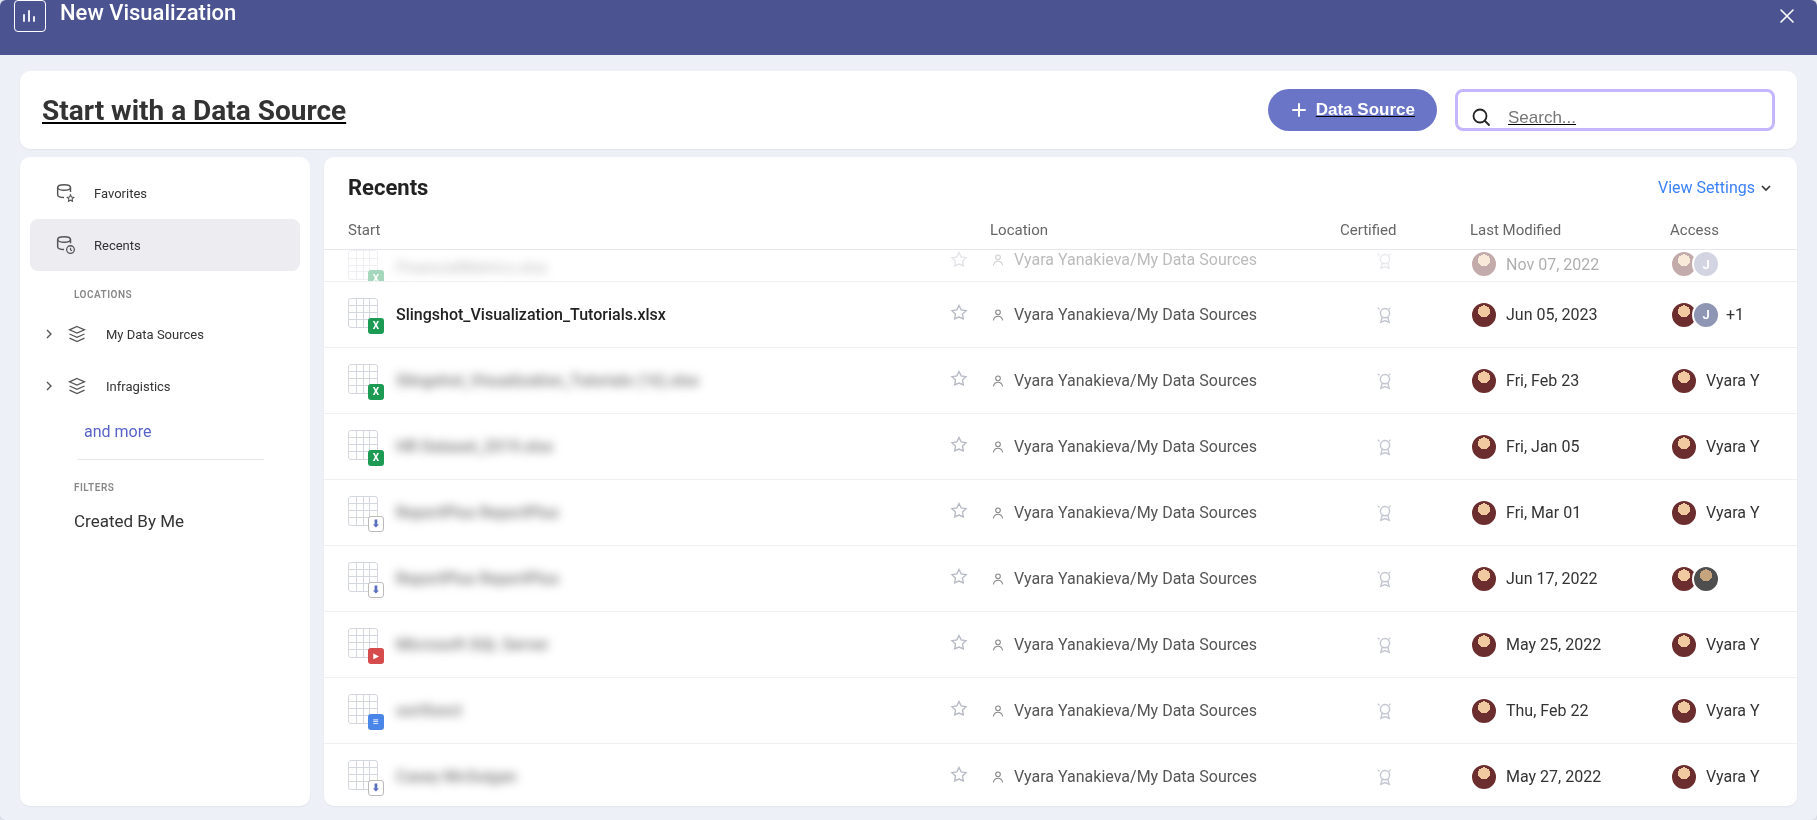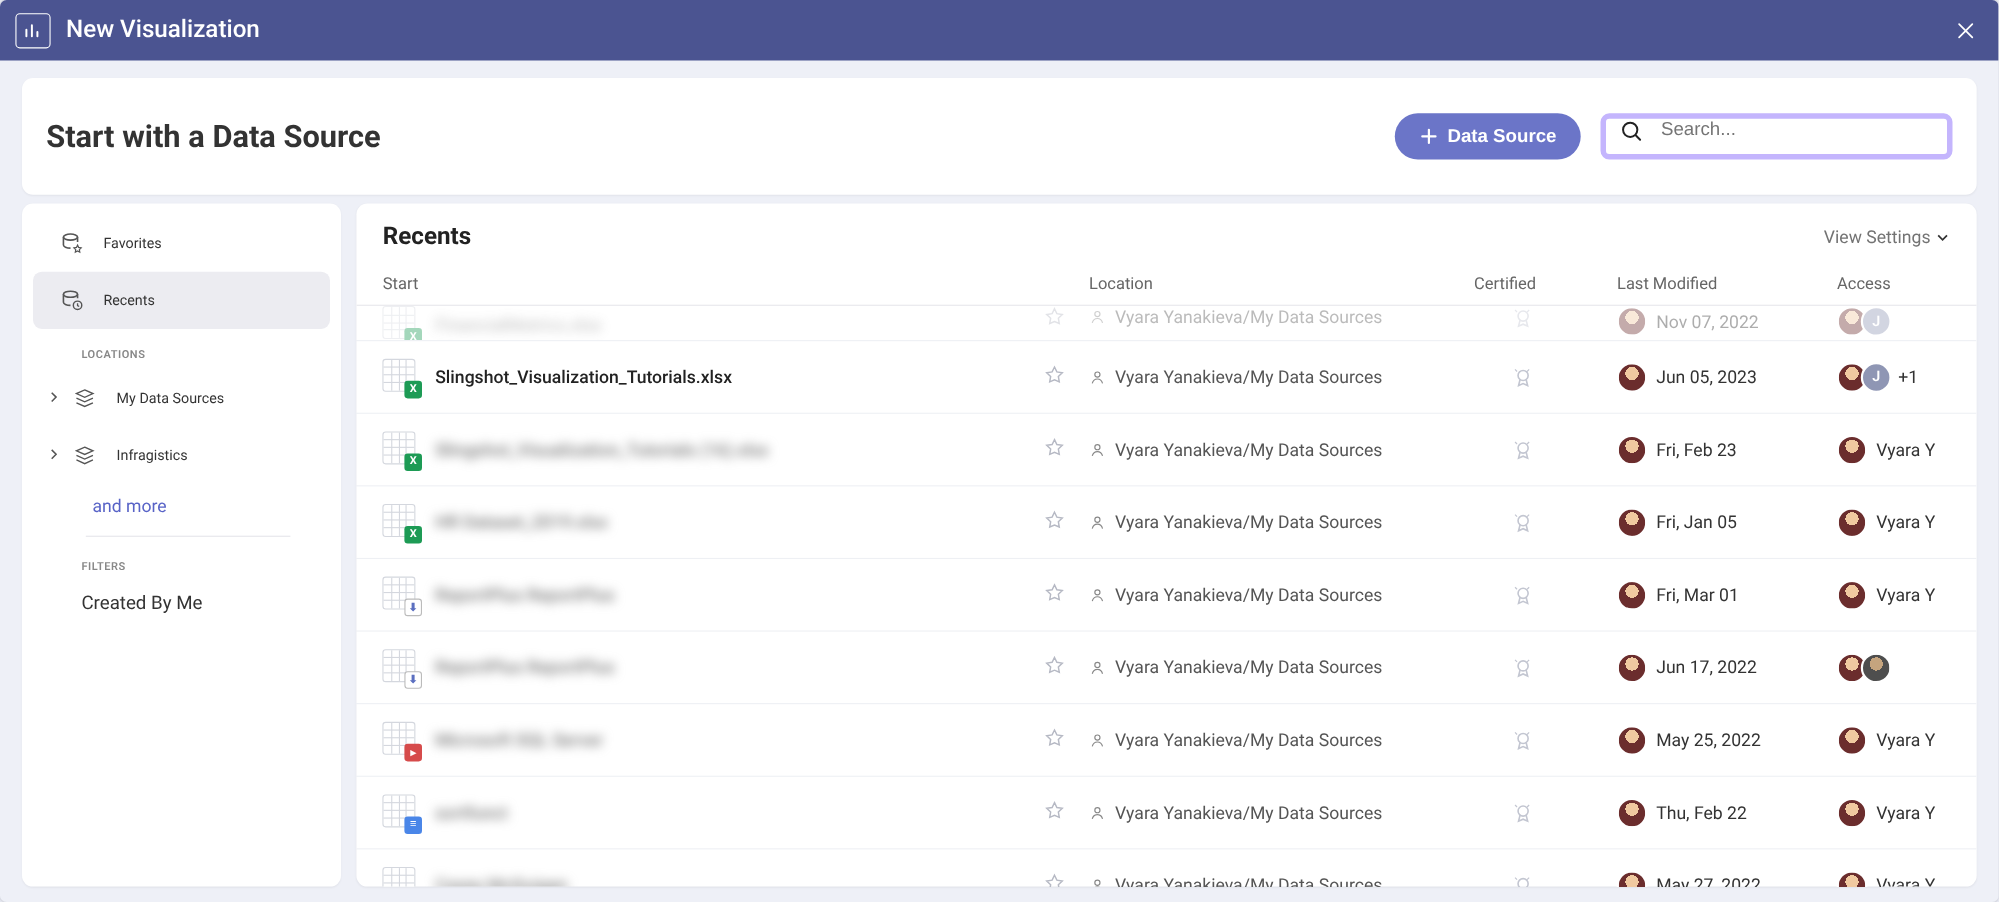--- a/index.html
+++ b/index.html
@@ -2,31 +2,31 @@
 <html><head>
 <meta charset="utf-8">
 <style>
   * { box-sizing: border-box; margin: 0; padding: 0; }
   html, body { width: 1817px; height: 820px; font-family: -apple-system, BlinkMacSystemFont, "Segoe UI", Roboto, Helvetica, Arial, sans-serif; background: #e4e6ef; overflow: hidden; position: relative; }
   body { transform-origin: top left; }
 
   .window { position: absolute; inset: 0; background: #eef0f7; border-radius: 6px; overflow: hidden; display: flex; flex-direction: column; box-shadow: 0 0 0 1px rgba(0,0,0,0.05); }
 
   
-  .titlebar { height: 55px; background: #4b5491; color: #fff; display: flex; align-items: center; padding: 0 14px; }
+  .titlebar { height: 55px; background: #4b5491; color: #fff; display: flex; align-items: flex-start; padding: 0 14px; }
   .titlebar .app-icon { width: 32px; height: 32px; border: 1px solid #fff; border-radius: 4px; display: flex; align-items: center; justify-content: center; margin-right: 14px; }
   .titlebar .title { font-size: 22px; font-weight: 500; flex: 1; }
   .titlebar .close-btn { width: 32px; height: 32px; display:flex; align-items:center; justify-content:center; cursor:pointer; color:#fff; }
 
   
-  .header-panel { margin: 16px 20px 8px 20px; background: #fff; border-radius: 10px; padding: 32px 22px; display: flex; align-items: center; box-shadow: 0 1px 2px rgba(0,0,0,0.05); }
+  .header-panel { margin: 16px 20px 8px 20px; background: #fff; border-radius: 10px; padding: 18px 22px; display: flex; align-items: center; box-shadow: 0 1px 2px rgba(0,0,0,0.05); text-decoration: underline; }
   .header-panel h1 { font-size: 28px; font-weight: 700; color: #333; flex: 1; }
   .btn-primary { background: #6b75c8; color: #fff; border: none; border-radius: 24px; height: 42px; padding: 0 22px; font-size: 17px; font-weight: 600; display:flex; align-items:center; cursor:pointer; }
   .btn-primary svg { margin-right: 8px; }
-  .search-box { margin-left: 18px; width: 320px; height: 42px; border: 5px solid #c4b5fd; border-radius: 8px; display:flex; align-items:flex-start; padding: 0 12px; }
+  .search-box { margin-left: 18px; width: 320px; height: 42px; border: 3px solid #c4b5fd; border-radius: 8px; display:flex; align-items:flex-end; padding: 0 12px; }
   .search-box svg { margin-right: 16px; color:#333; }
   .search-box input { border:none; outline:none; flex:1; font-size: 17px; color:#555; background:transparent; }
 
   
   .body { flex:1; display:flex; padding: 0 20px 14px 20px; gap: 14px; min-height: 0; }
 
   
   .sidebar { width: 290px; background:#fff; border-radius:10px; padding: 10px 0 18px 0; box-shadow: 0 1px 2px rgba(0,0,0,0.05); display:flex; flex-direction:column; }
   .side-item { margin: 0 10px; height: 52px; border-radius: 8px; display:flex; align-items:center; padding: 0 22px; font-size: 13px; color:#333; cursor:pointer; }
   .side-item.active { background: #ececf1; font-weight: 400; }
@@ -34,21 +34,21 @@
   .side-item .chev { width: 16px; margin-left: -8px; margin-right: 4px; }
   .side-heading { padding: 18px 34px 8px 54px; font-size: 10px; letter-spacing: 0.5px; color:#888; font-weight: 600; }
   .side-link { color:#5863c7; font-size:16px; padding: 10px 0 10px 64px; cursor:pointer; }
   .side-divider { border:none; border-top:1px solid #e5e5ea; margin: 8px 46px 4px 58px; }
   .side-filter { padding: 10px 34px 14px 54px; font-size: 17px; color:#333; cursor:pointer; }
 
   
   .main { flex:1; background:#fff; border-radius:10px; box-shadow: 0 1px 2px rgba(0,0,0,0.05); display:flex; flex-direction:column; min-width:0; overflow:hidden; }
   .main-head { display:flex; align-items:center; padding: 18px 24px 10px 24px; }
   .main-head h2 { font-size: 22px; font-weight:700; color:#222; flex:1; }
-  .view-settings { font-size: 16px; color:#737373; cursor:pointer; display:flex; align-items:center; }
+  .view-settings { font-size: 16px; color:#3b82f6; cursor:pointer; display:flex; align-items:center; }
   .view-settings svg { margin-left:4px; }
 
   .col-head { display:flex; align-items:center; height: 40px; border-bottom: 1px solid #e6e6eb; font-size: 15px; color:#666; padding-right: 6px; }
   .c-title { flex: 0 0 610px; padding-left: 24px; }
   .c-star  { flex: 0 0 50px; text-align:center; }
   .c-loc   { flex: 0 0 350px; padding-left: 6px; }
   .c-cert  { flex: 0 0 130px; padding-left: 6px; }
   .c-mod   { flex: 0 0 200px; padding-left: 6px; }
   .c-acc   { flex: 0 0 160px; padding-left: 6px; }
 

